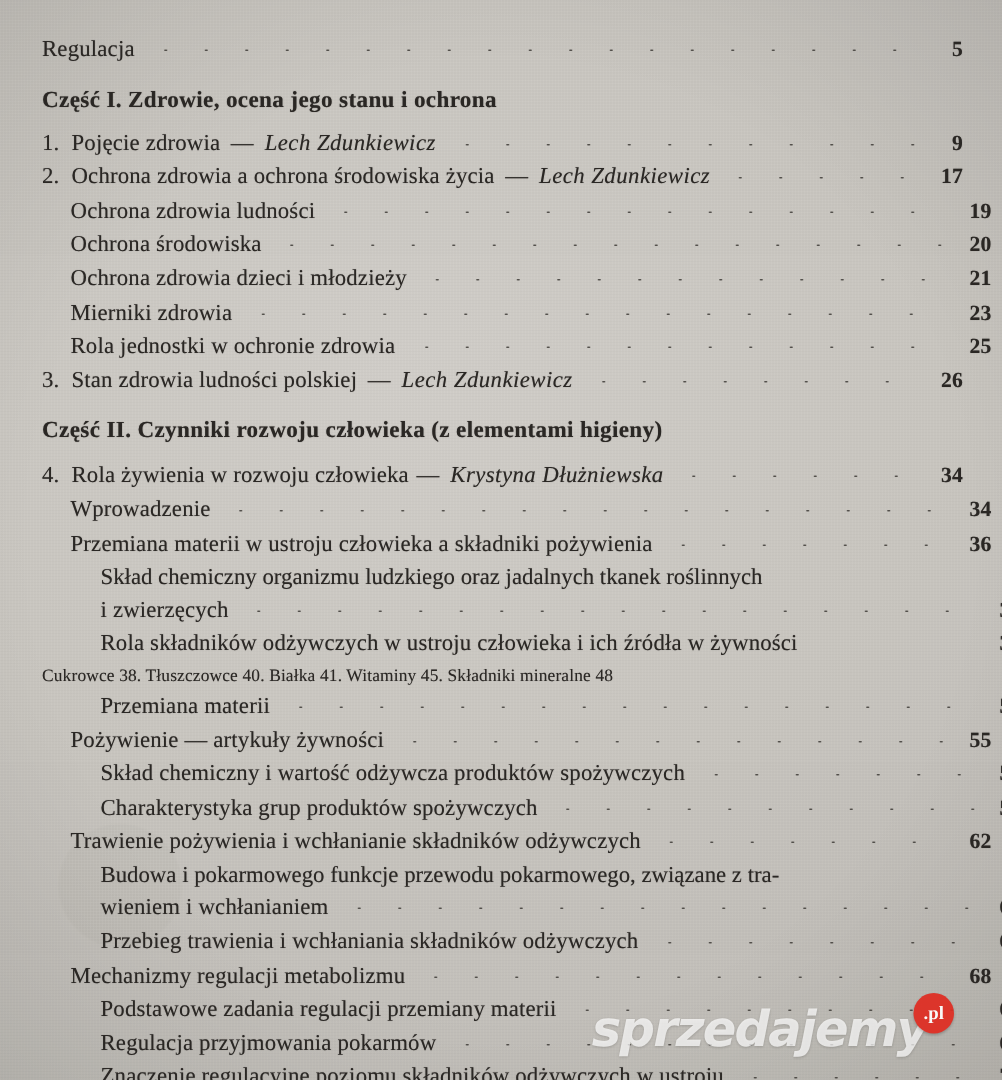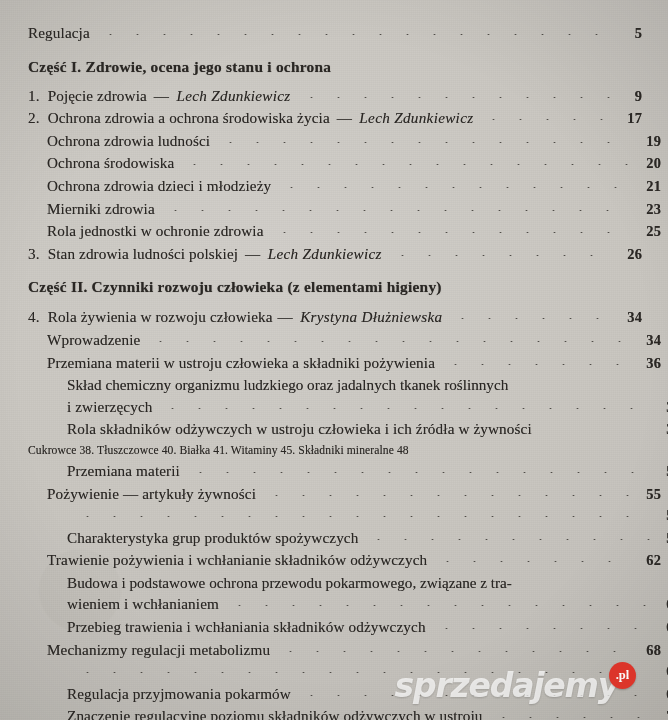--- a/index.html
+++ b/index.html
@@ -275,57 +275,59 @@
       <span class="pageno">52</span>
     </div>
 
     <div class="row lvl-1">
       <span class="title">Pożywienie  —  artykuły  żywności</span>
       <span class="leader"></span>
       <span class="pageno">55</span>
     </div>
 
     <div class="row lvl-2">
+      <span class="title">Skład chemiczny i wartość odżywcza produktów spożywczych</span>
       <span class="leader"></span>
       <span class="pageno">55</span>
     </div>
     <div class="row lvl-2">
       <span class="title">Charakterystyka  grup  produktów  spożywczych</span>
       <span class="leader"></span>
       <span class="pageno">58</span>
     </div>
 
     <div class="row lvl-1">
       <span class="title">Trawienie pożywienia i wchłanianie składników odżywczych</span>
       <span class="leader"></span>
       <span class="pageno">62</span>
     </div>
 
     <div>
-      <span class="wrap-first">Budowa i podstawowe ochrona przewodu pokarmowego, związane z tra-</span>
+      <span class="wrap-first">Budowa i pokarmowego funkcje przewodu pokarmowego, związane z tra-</span>
       <div class="row lvl-cont">
         <span class="title">wieniem i wchłanianiem</span>
         <span class="leader"></span>
         <span class="pageno">62</span>
       </div>
     </div>
 
     <div class="row lvl-2">
       <span class="title">Przebieg trawienia i wchłaniania składników odżywczych</span>
       <span class="leader"></span>
       <span class="pageno">66</span>
     </div>
 
     <div class="row lvl-1">
       <span class="title">Mechanizmy regulacji metabolizmu</span>
       <span class="leader"></span>
       <span class="pageno">68</span>
     </div>
 
     <div class="row lvl-2">
+      <span class="title">Podstawowe zadania regulacji przemiany materii</span>
       <span class="leader"></span>
       <span class="pageno">68</span>
     </div>
     <div class="row lvl-2">
       <span class="title">Regulacja przyjmowania pokarmów</span>
       <span class="leader"></span>
       <span class="pageno">69</span>
     </div>
     <div class="row lvl-2">
       <span class="title">Znaczenie regulacyjne poziomu składników odżywczych w ustroju</span>

